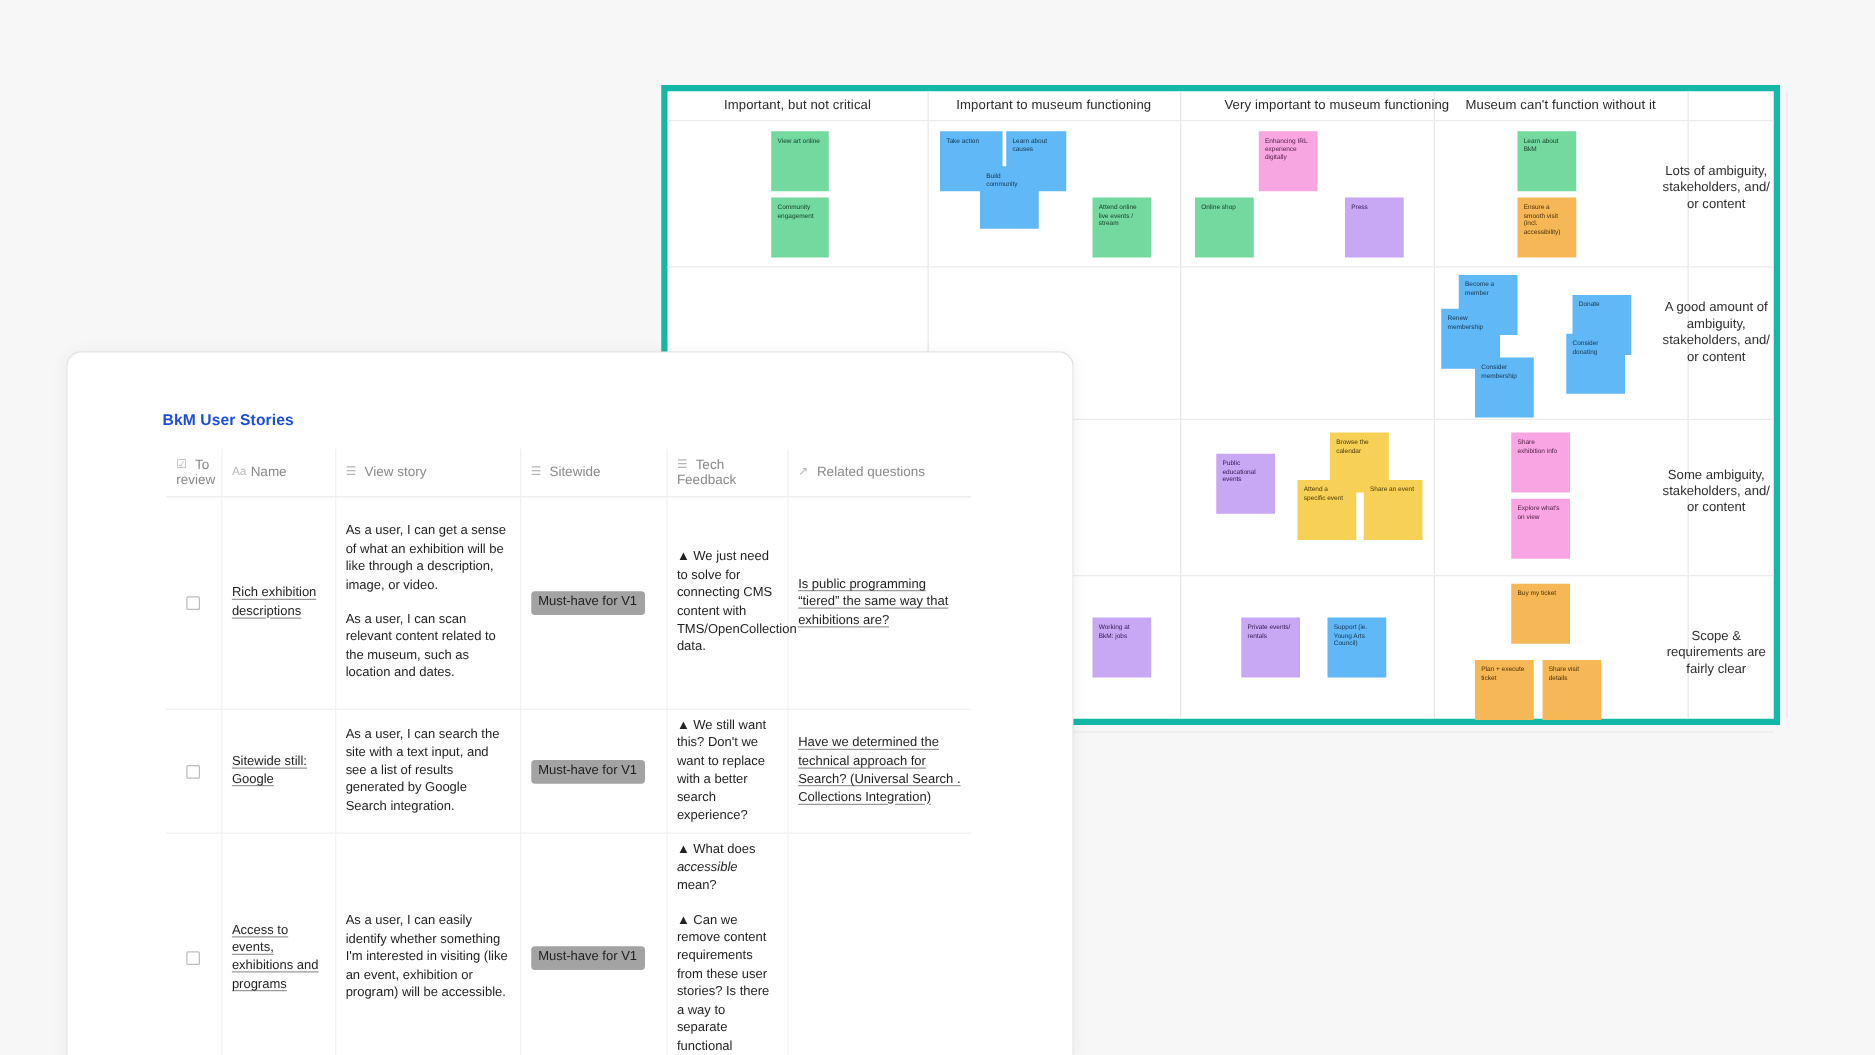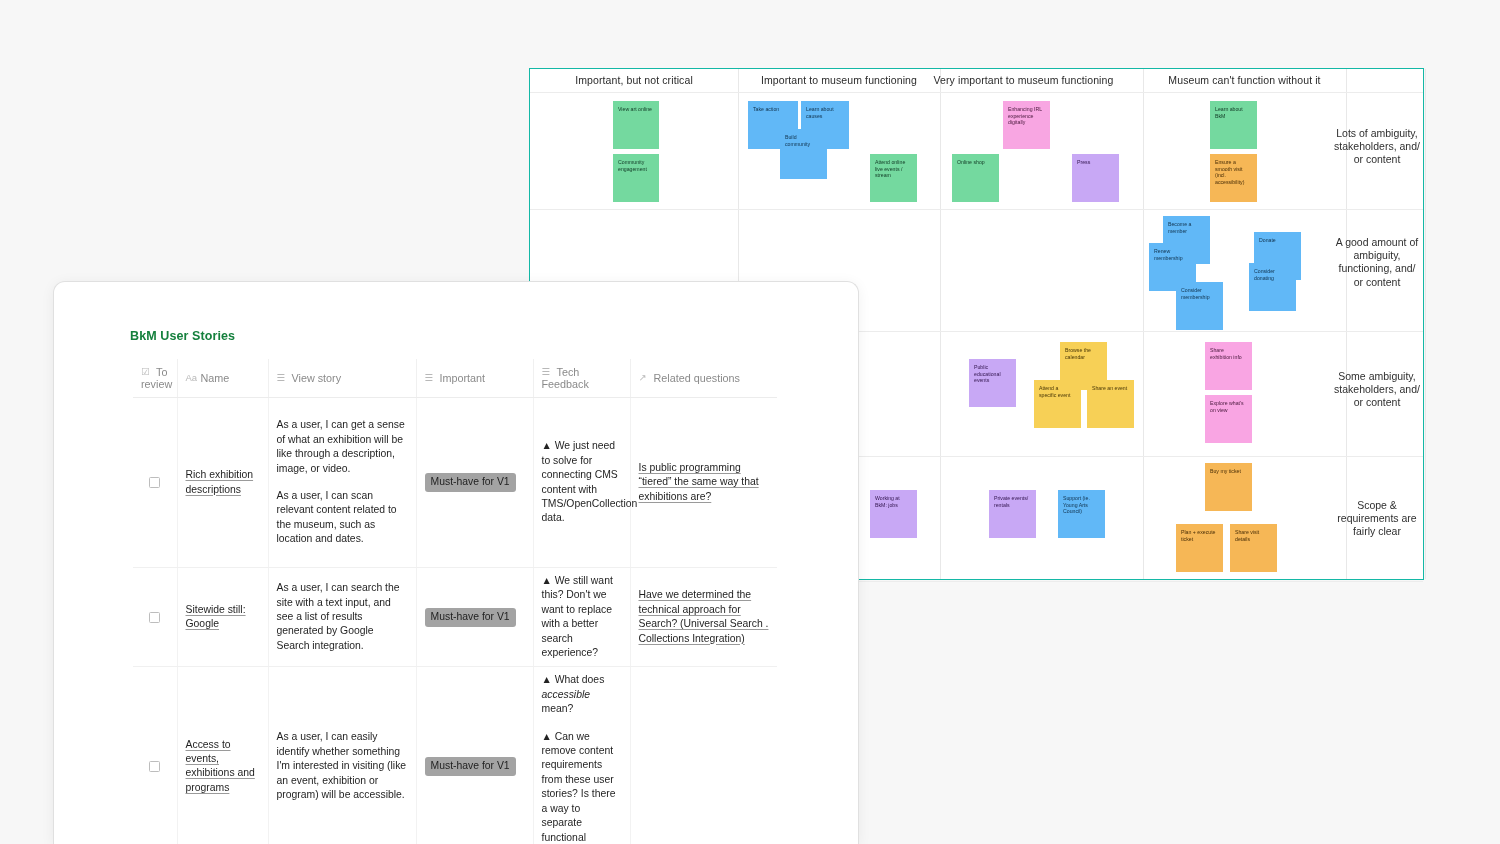--- a/index.html
+++ b/index.html
@@ -7,21 +7,21 @@
     width:1500px;height:844px;overflow:hidden;position:relative;
     background:#f7f7f7;
     font-family:"Liberation Sans","DejaVu Sans",sans-serif;
     -webkit-font-smoothing:antialiased;
   }
 
   
   #board{
     position:absolute; left:529px; top:68px; width:895px; height:512px;
     background:#ffffff;
-    border:1px solid #14b8a6;
+    border:5px solid #14b8a6;
     box-sizing:border-box;
   }
   .bd-colline{position:absolute;top:0;bottom:0;width:1px;background:#e8e8e8;}
   .bd-rowline{position:absolute;left:0;right:0;height:1px;background:#ececec;}
 
   .bd-colhead{
     position:absolute;top:0;height:23px;line-height:23px;
     text-align:center;font-size:10.5px;color:#2b2b2b;
     letter-spacing:.1px;white-space:nowrap;
   }
@@ -53,21 +53,21 @@
     background:#ffffff;
     border:1px solid #e0e0e0;
     border-bottom:none;
     border-radius:12px 12px 0 0;
     box-shadow:0 2px 14px rgba(0,0,0,.06);
     box-sizing:border-box;
     overflow:hidden;
   }
   #panel-title{
     position:absolute;left:76px;top:47px;
-    font-size:12.5px;font-weight:bold;color:#15803d;letter-spacing:.1px;
+    font-size:12.5px;font-weight:bold;color:#1d4ed8;letter-spacing:.1px;
   }
 
   table.t{
     position:absolute;left:79px;top:77px;
     width:644px;border-collapse:collapse;table-layout:fixed;
   }
   table.t th{
     font-weight:normal;text-align:left;vertical-align:middle;
     color:#8a8a8a;font-size:10.8px;
     padding:7px 7px 7px 8px;
@@ -124,24 +124,24 @@
     <div class="bd-colline" style="left: 613px;"></div>
     <div class="bd-colline" style="left: 816px;"></div>
     <div class="bd-colline" style="left: 895px;"></div>
     <div class="bd-rowline" style="top: 23px;"></div>
     <div class="bd-rowline" style="top: 140px;"></div>
     <div class="bd-rowline" style="top: 262px;"></div>
     <div class="bd-rowline" style="top: 387px;"></div>
     <div class="bd-rowline" style="top: 512px;"></div>
     <div class="bd-colhead" style="left: 0px; width: 208px;">Important, but not critical</div>
     <div class="bd-colhead" style="left: 208px; width: 202px;">Important to museum functioning</div>
-    <div class="bd-colhead" style="left: 392px; width: 203px;">Very important to museum functioning</div>
+    <div class="bd-colhead" style="left: 434px; width: 203px;">Very important to museum functioning</div>
     <div class="bd-colhead" style="left: 613px; width: 203px;">Museum can't function without it</div>
     <div class="bd-rowhead" style="top: 58px;">Lots of ambiguity, stakeholders, and/ or content</div>
-    <div class="bd-rowhead" style="top: 167px;">A good amount of ambiguity, functioning, and/ or content</div>
+    <div class="bd-rowhead" style="top: 167px;">A good amount of ambiguity, stakeholders, and/ or content</div>
     <div class="bd-rowhead" style="top: 301px;">Some ambiguity, stakeholders, and/ or content</div>
     <div class="bd-rowhead" style="top: 430px;">Scope &amp; requirements are fairly clear</div>
     <div class="note t-green" style="left: 83px; top: 32px; width: 46px; height: 48px;">View art online</div>
     <div class="note t-green" style="left: 83px; top: 85px; width: 46px; height: 48px;">Community engagement</div>
     <div class="note t-blue" style="left: 218px; top: 32px; width: 50px; height: 48px;">Take action</div>
     <div class="note t-blue" style="left: 271px; top: 32px; width: 48px; height: 48px;">Learn about causes</div>
     <div class="note t-blue" style="left: 250px; top: 60px; width: 47px; height: 50px;">Build community</div>
     <div class="note t-green" style="left: 340px; top: 85px; width: 47px; height: 48px;">Attend online live events / stream</div>
     <div class="note t-pink" style="left: 473px; top: 32px; width: 47px; height: 48px;">Enhancing IRL experience digitally</div>
     <div class="note t-green" style="left: 422px; top: 85px; width: 47px; height: 48px;">Online shop</div>
@@ -168,21 +168,21 @@
   </div>
 
 <div id="panel">
   <div id="panel-title">BkM User Stories</div>
   <table class="t">
     <thead>
       <tr id="thead-row">
           <th class="c-chk"><span class="hicon">☑</span><span>To review</span></th>
           <th class="c-name"><span class="hicon">Aa</span><span>Name</span></th>
           <th class="c-story"><span class="hicon">☰</span><span>View story</span></th>
-          <th class="c-prio"><span class="hicon">☰</span><span>Important</span></th>
+          <th class="c-prio"><span class="hicon">☰</span><span>Sitewide</span></th>
           <th class="c-tech"><span class="hicon">☰</span><span>Tech Feedback</span></th>
           <th class="c-rel"><span class="hicon">↗</span><span>Related questions</span></th>
         </tr>
     </thead>
     <tbody id="tbody">
         <tr style="height: 170px;">
           <td class="c-chk">
             <span class="cbox"></span>
           </td>
           <td class="c-name"><span class="lnk">Rich exhibition descriptions</span></td>

